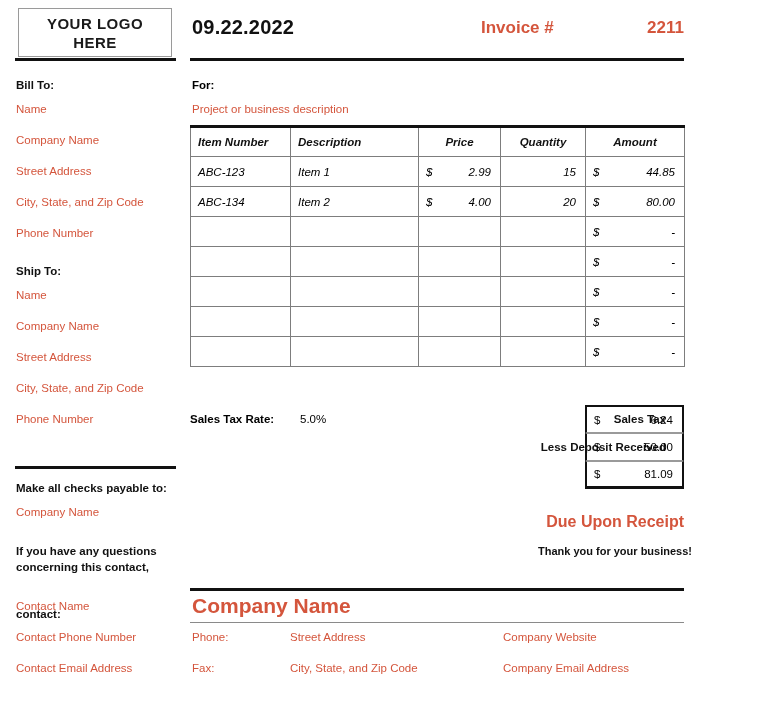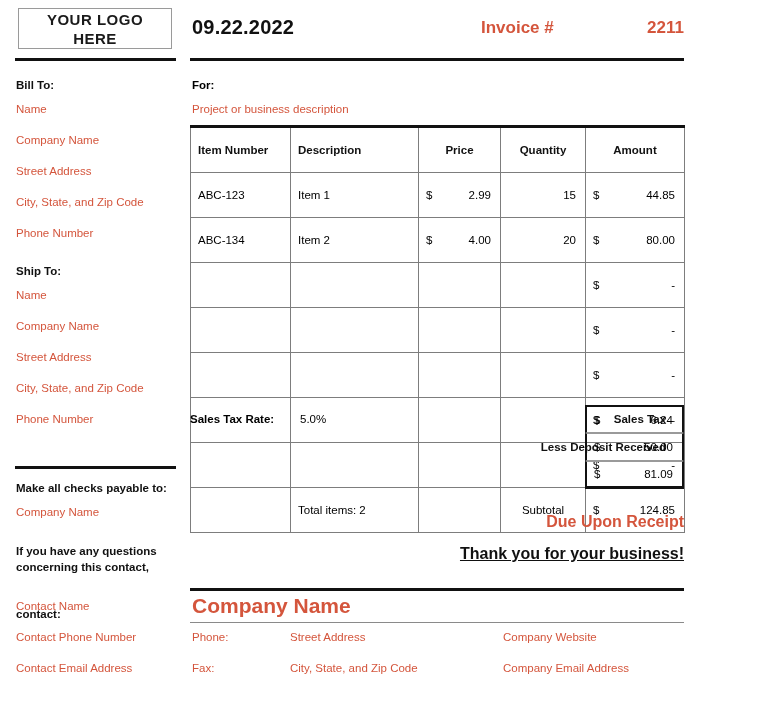--- a/index.html
+++ b/index.html
@@ -25,21 +25,21 @@
 
   
   .abs { position: absolute; }
   .rule-thick { position: absolute; background: #111111; height: 3px; }
   .rule-thin { position: absolute; background: #8a8a8a; height: 1px; }
 
   
   #logo-box {
     position: absolute;
     left: 18px; top: 8px;
-    width: 154px; height: 41px;
+    width: 154px; height: 49px;
     border: 1px solid #9a9a9a;
     box-sizing: border-box;
     display: flex;
     align-items: center;
     justify-content: center;
     text-align: center;
   }
   #logo-box .logo-text {
     font-size: 15px;
     font-weight: bold;
@@ -94,24 +94,25 @@
     position: absolute;
     left: 190px; top: 125px;
     width: 494px;
     border-collapse: collapse;
     table-layout: fixed;
     font-size: 11.5px;
   }
   #items-table th, #items-table td {
     border: 1px solid #7d7d7d;
     height: 30px;
-    padding: 16px 7px;
+    padding: 0 7px;
     box-sizing: border-box;
     vertical-align: middle;
     font-weight: normal;
+    font-style: italic;
   }
   #items-table thead th {
     font-weight: bold;
     text-align: center;
     color: #111111;
   }
   #items-table thead th.th-left { text-align: left; }
   #items-table thead tr { border-top: 3px solid #111111; }
   #items-table thead th { border-top: 3px solid #111111; }
 
@@ -191,25 +192,24 @@
 
   #due-upon-receipt {
     position: absolute;
     right: 84px; top: 513px;
     font-size: 16px;
     font-weight: bold;
     color: #d4553c;
   }
   #thank-you {
     position: absolute;
-    right: 84px; top: 545px;
-    font-size: 16px;
+    right: 76px; top: 545px;
+    font-size: 11px;
     font-weight: bold;
     color: #111111;
-    text-decoration: underline;
   }
 
   
   #footer-company {
     position: absolute;
     left: 192px; top: 594px;
     font-size: 21px;
     font-weight: bold;
     color: #d4553c;
   }
@@ -364,29 +364,20 @@
         <td></td>
         <td class="money-cell">
           <span class="cur"></span><span></span>
         </td>
         <td class="num-cell"></td>
         <td class="money-cell">
           <span class="cur">$</span><span>-</span>
         </td>
       </tr>
 
-      <tr class="totals-row">
-        <td></td>
-        <td>Total items: 2</td>
-        <td></td>
-        <td class="center">Subtotal</td>
-        <td class="money-cell">
-          <span class="cur">$</span><span>124.85</span>
-        </td>
-      </tr>
     </tbody>
   </table>
 
   <div id="tax-rate-label">Sales Tax Rate:</div>
   <div id="tax-rate-value">5.0%</div>
 
   <div class="total-label" style="top:413px;">Sales Tax</div>
   <div class="total-box" id="box-sales-tax">
     <span class="cur">$</span>
     <span class="val">6.24</span>

